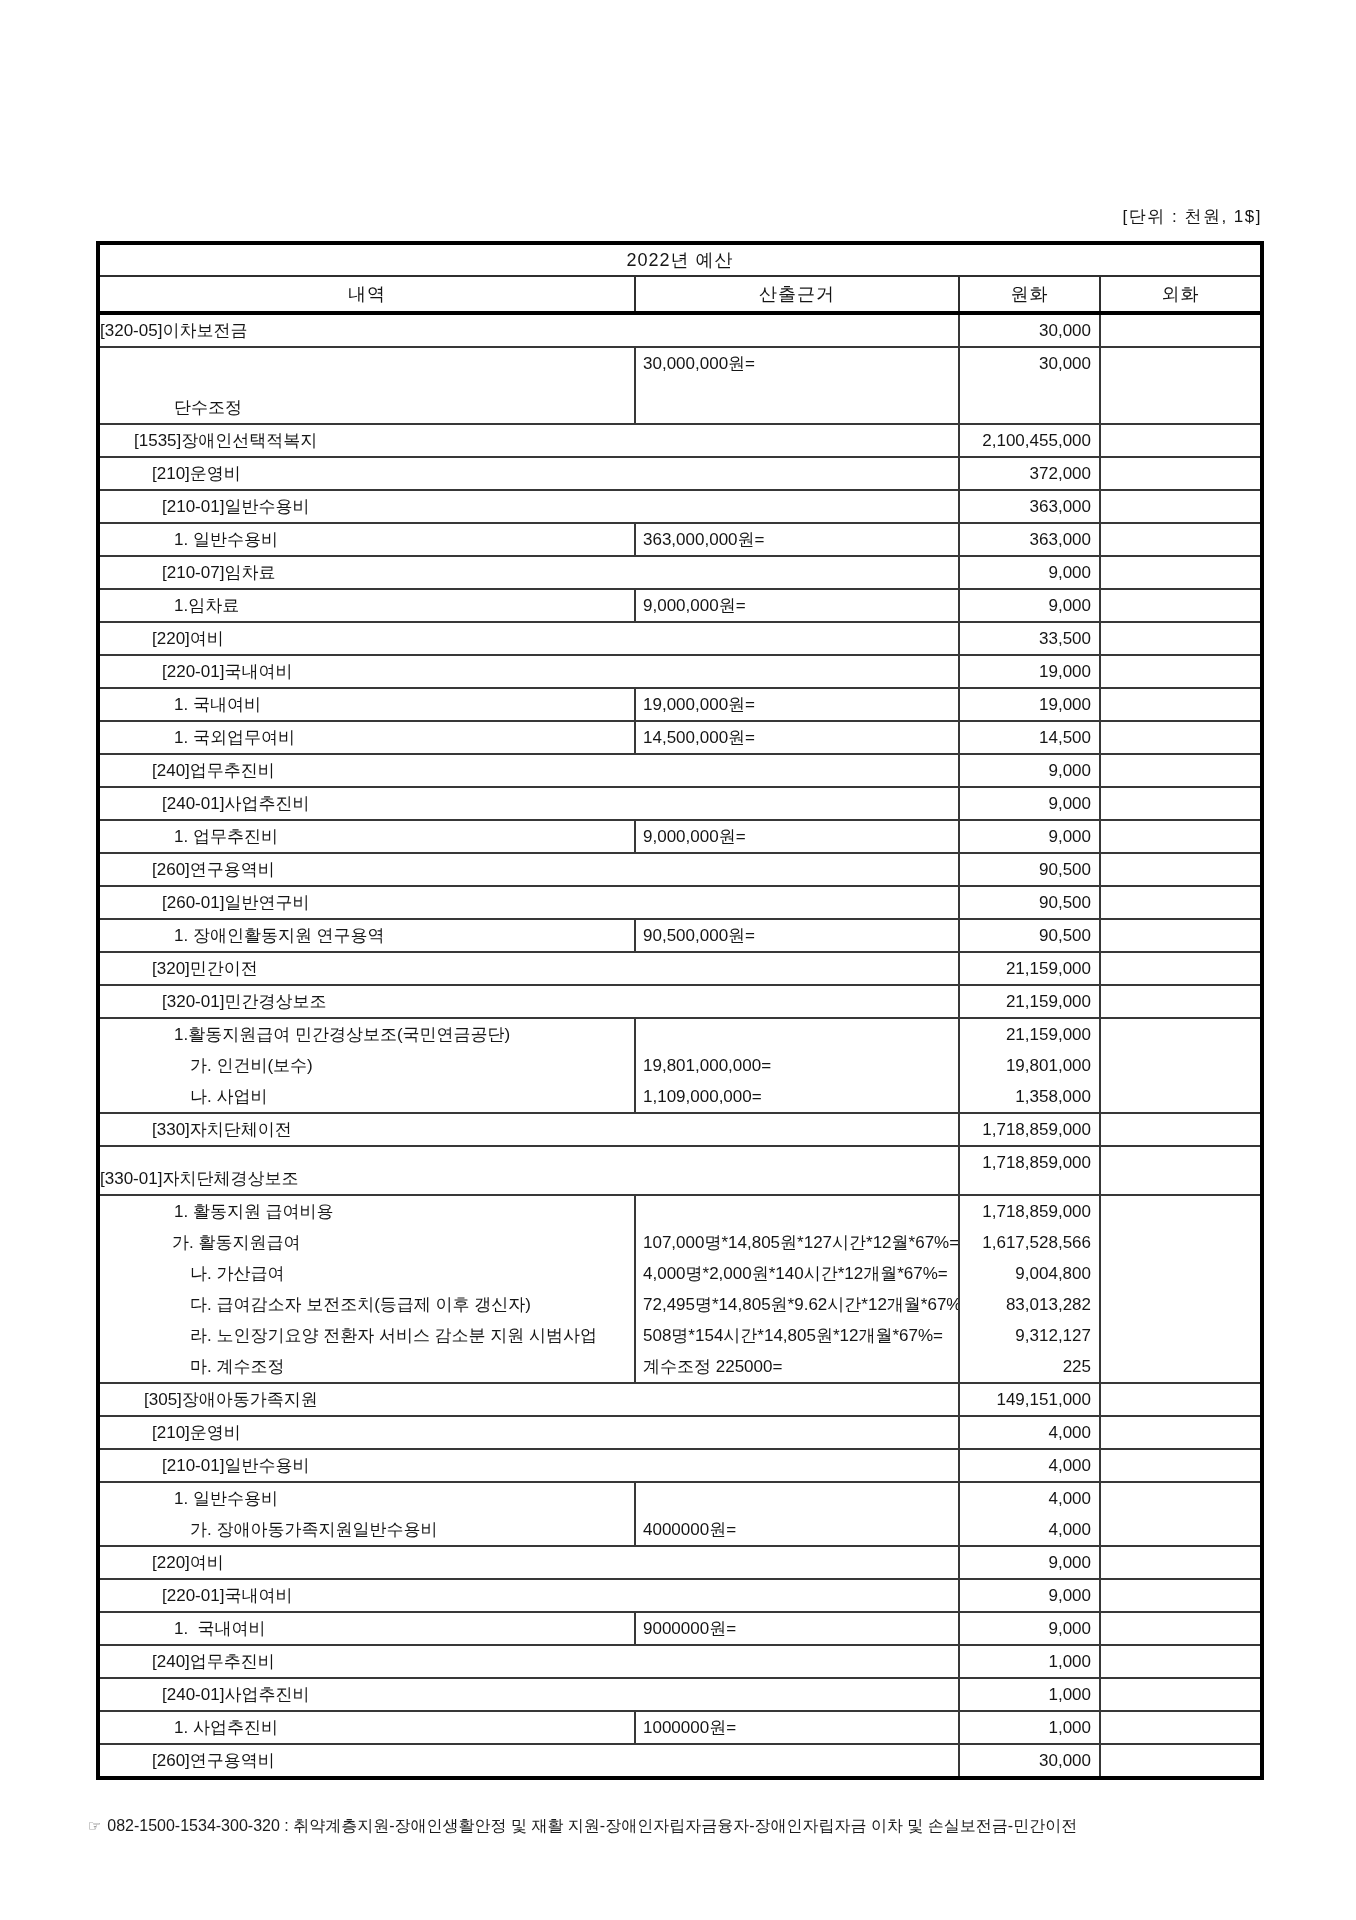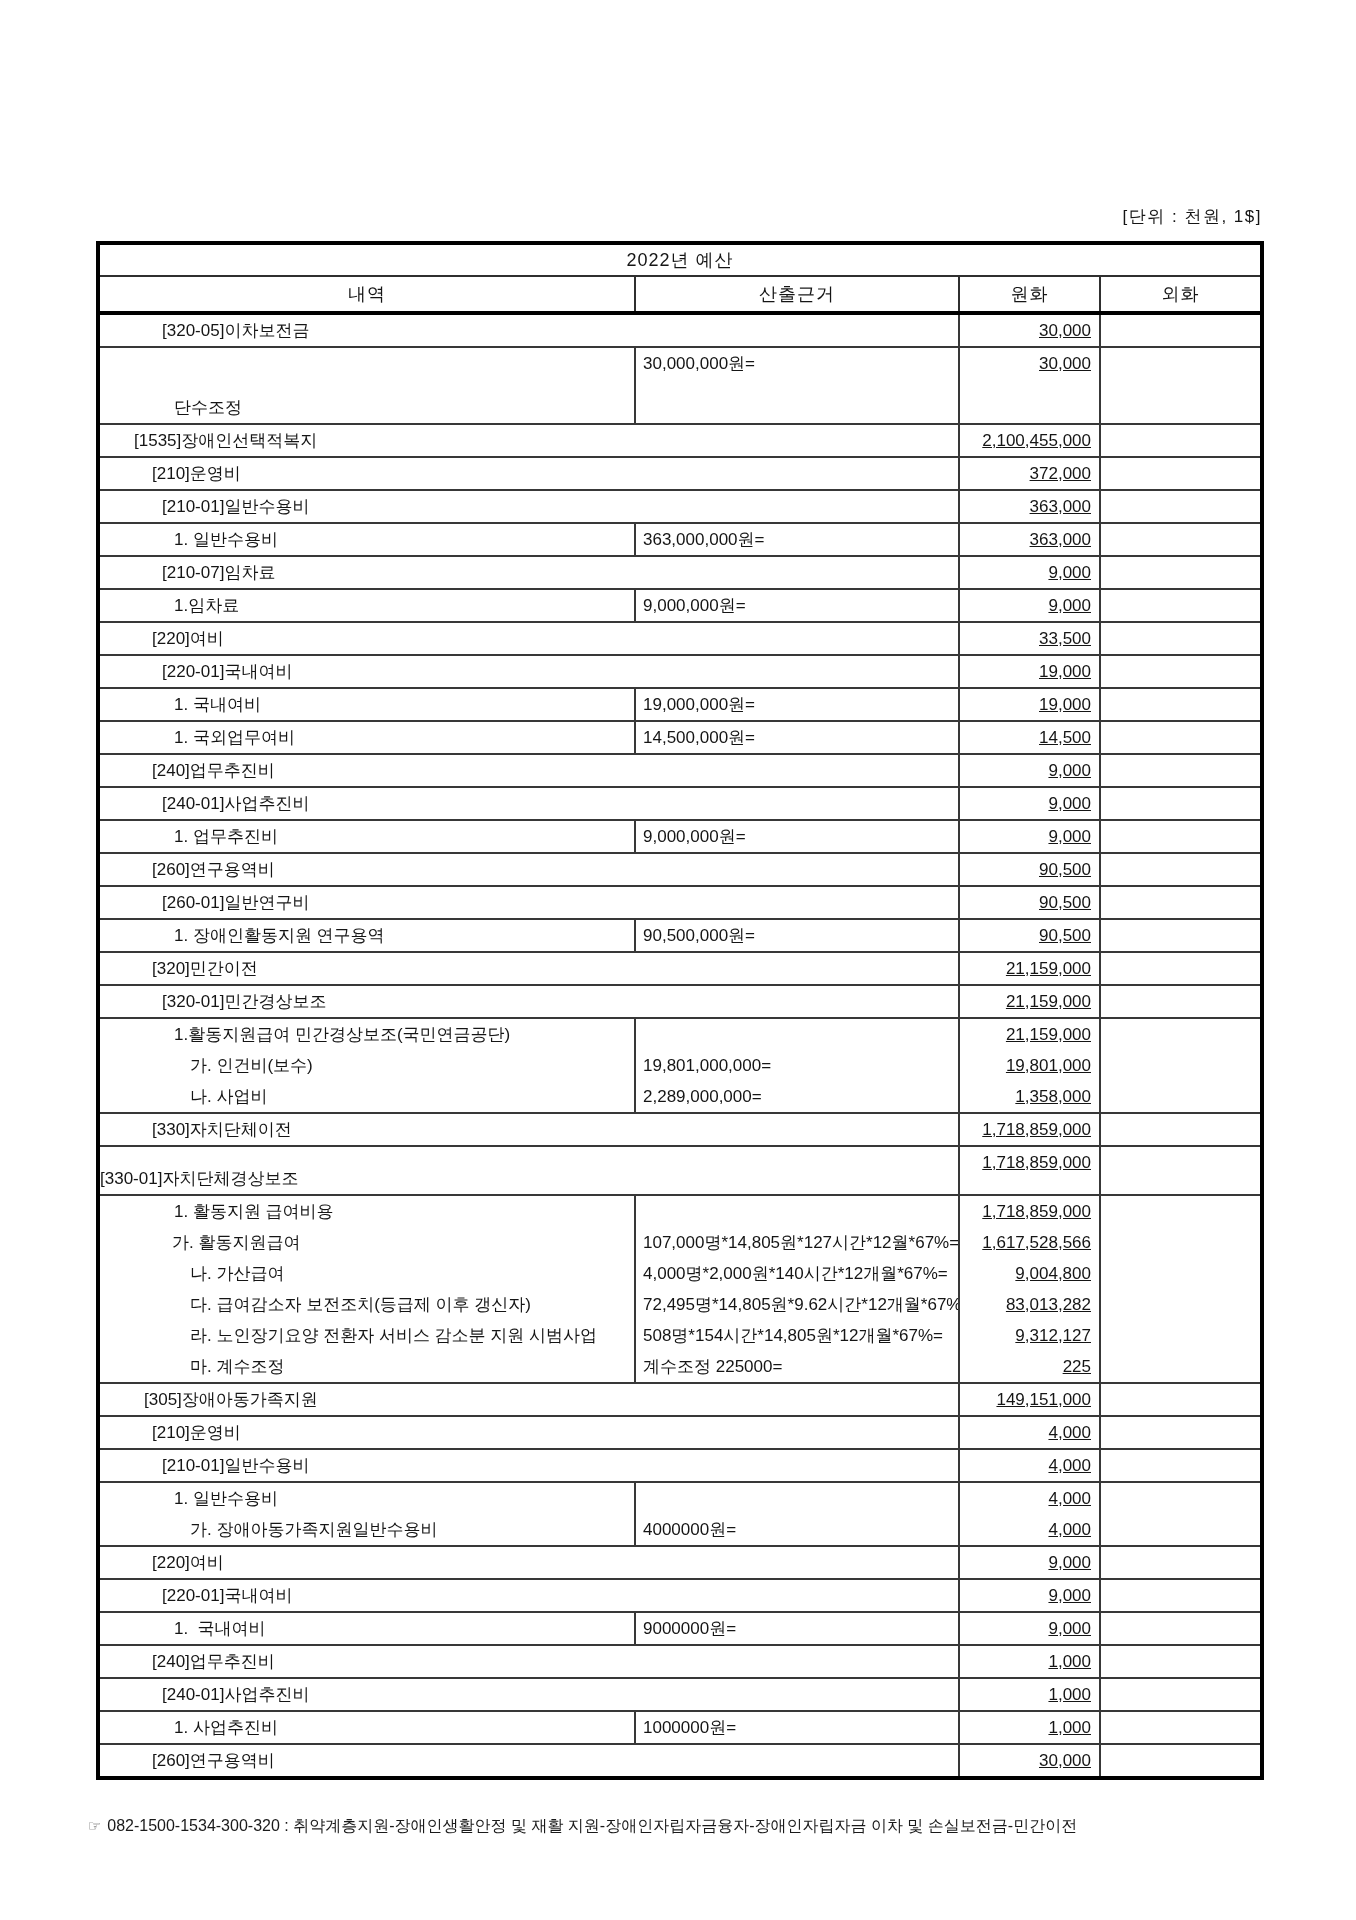--- a/index.html
+++ b/index.html
@@ -66,21 +66,21 @@
 
   .line {
     height: 31px;
     display: flex;
     align-items: center;
     white-space: pre;
     font-size: 17px;
     overflow: hidden;
   }
   td.calc .line { padding-left: 7px; }
-  td.krw .line { justify-content: flex-end; padding-right: 8px; text-decoration: underline; }
+  td.krw .line { justify-content: flex-end; padding-right: 8px; }
 
   .footnote {
     position: absolute;
     left: 70px;
     top: 1798px;
     width: 1240px;
     font-size: 16px;
     white-space: pre;
     color: #1a1a1a;
   }
@@ -117,21 +117,21 @@
       <tr class="header-row" id="header-row">
           <th>내역</th>
           <th>산출근거</th>
           <th>원화</th>
           <th>외화</th>
         </tr>
     </thead>
     <tbody id="table-body">
         <tr>
           <td class="desc">
-            <div class="line" style="padding-left: 62px;">[320-05]이차보전금</div>
+            <div class="line" style="">[320-05]이차보전금</div>
           </td>
           <td class="calc">
             <div class="line"></div>
           </td>
           <td class="krw">
             <div class="line">30,000</div>
           </td>
           <td class="fx">
             <div class="line"></div>
           </td>
@@ -404,21 +404,21 @@
         </tr>
         <tr>
           <td class="desc">
             <div class="line" style="padding-left: 74px;">1.활동지원급여 민간경상보조(국민연금공단)</div>
             <div class="line" style="padding-left: 90px;">가. 인건비(보수)</div>
             <div class="line" style="padding-left: 90px;">나. 사업비</div>
           </td>
           <td class="calc divided">
             <div class="line"></div>
             <div class="line">19,801,000,000=</div>
-            <div class="line">2,289,000,000=</div>
+            <div class="line">1,109,000,000=</div>
           </td>
           <td class="krw">
             <div class="line">21,159,000</div>
             <div class="line">19,801,000</div>
             <div class="line">1,358,000</div>
           </td>
           <td class="fx">
             <div class="line"></div>
             <div class="line"></div>
             <div class="line"></div>

